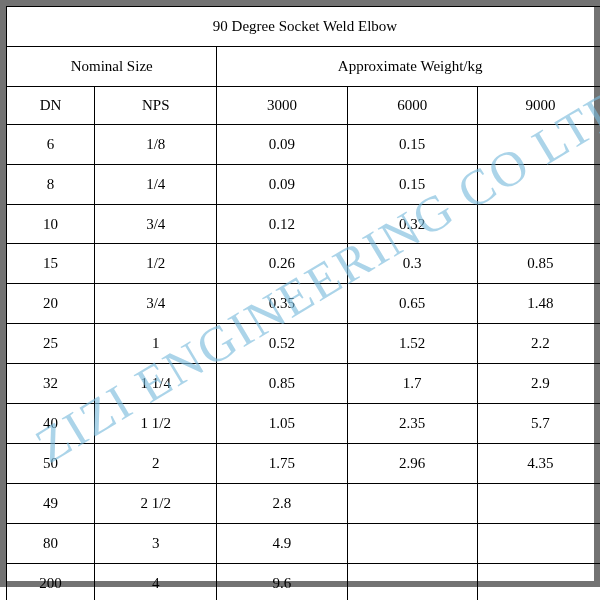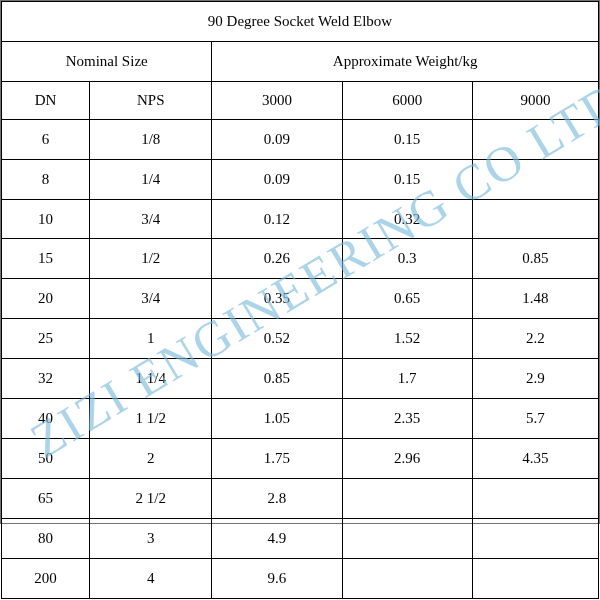--- a/index.html
+++ b/index.html
@@ -11,23 +11,23 @@
     width: 600px;
     height: 600px;
     font-family: "Liberation Serif", serif;
     color: #000000;
     overflow: hidden;
     position: relative;
   }
   #page {
     position: relative;
     width: 600px;
-    height: 524px;
+    height: 587px;
     box-sizing: border-box;
-    border: 1px solid #737373;
+    border: 6px solid #737373;
   }
   table.weights {
     border-collapse: collapse;
     width: 598px;
     height: 598px;
     table-layout: fixed;
   }
   table.weights td {
     border: 1px solid #000000;
     text-align: center;
@@ -168,21 +168,21 @@
         <td class="data-cell">5.7</td>
       </tr>
       <tr>
         <td class="data-cell">50</td>
         <td class="data-cell">2</td>
         <td class="data-cell">1.75</td>
         <td class="data-cell">2.96</td>
         <td class="data-cell">4.35</td>
       </tr>
       <tr>
-        <td class="data-cell">65</td>
+        <td class="data-cell">49</td>
         <td class="data-cell">2 1/2</td>
         <td class="data-cell">2.8</td>
         <td class="data-cell"></td>
         <td class="data-cell"></td>
       </tr>
       <tr>
         <td class="data-cell">80</td>
         <td class="data-cell">3</td>
         <td class="data-cell">4.9</td>
         <td class="data-cell"></td>

